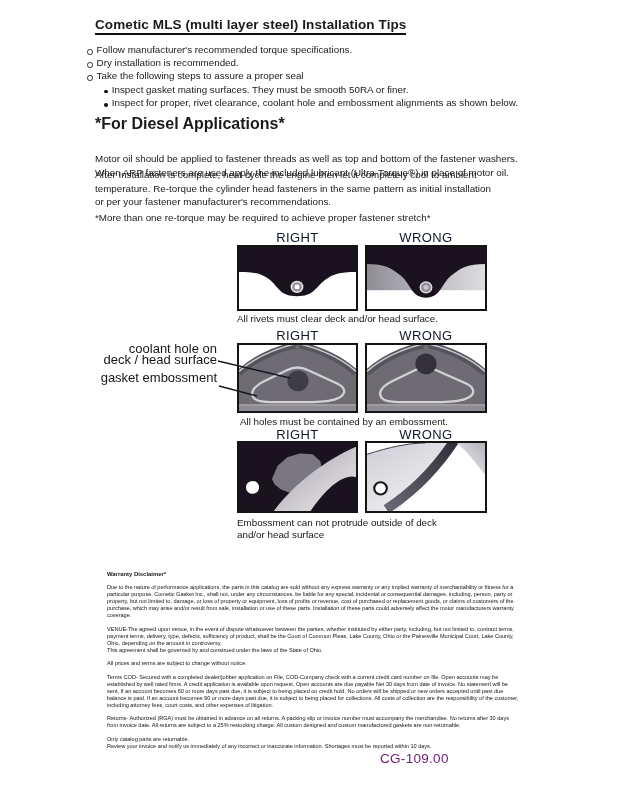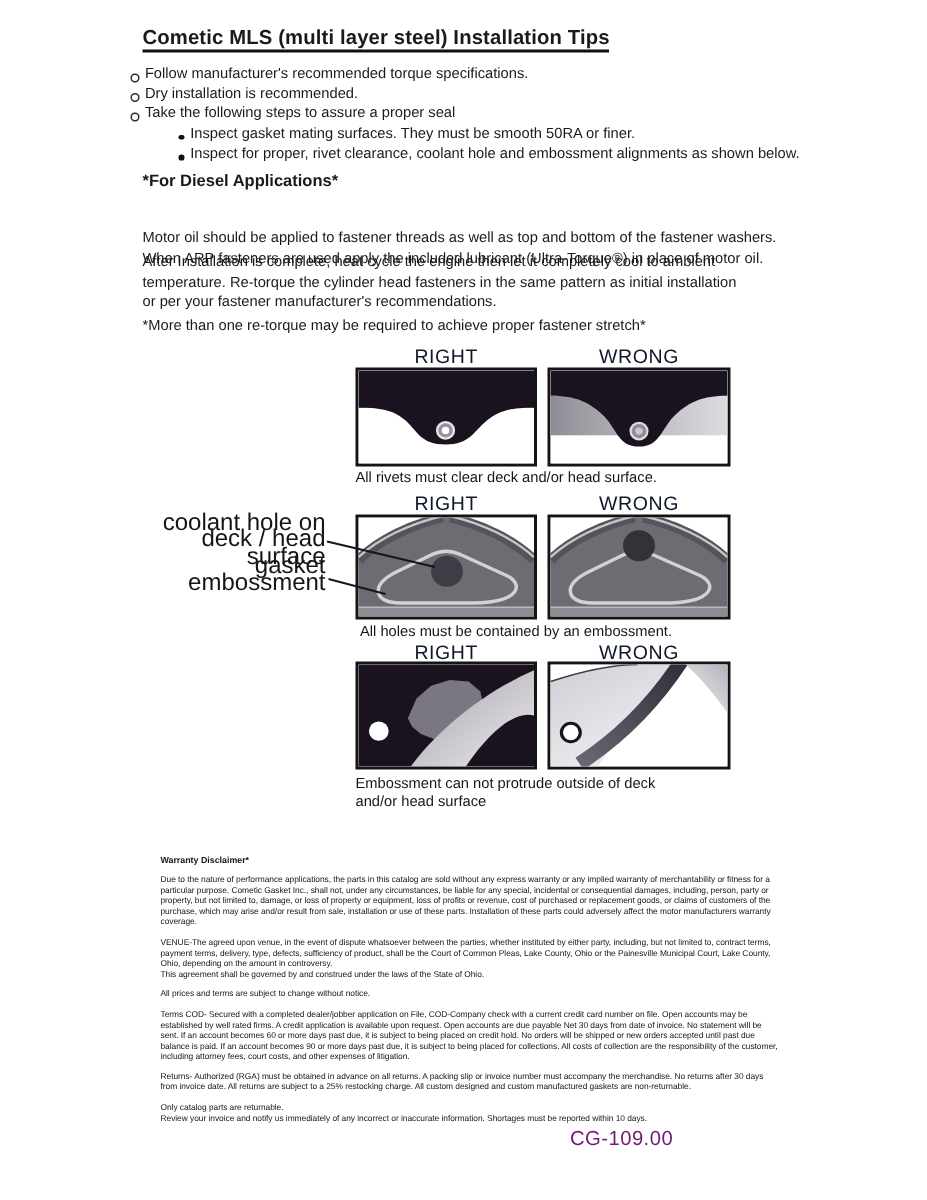--- a/index.html
+++ b/index.html
@@ -8,25 +8,25 @@
     font-family:"Liberation Sans","DejaVu Sans",sans-serif;color:#1a1a1a;overflow:hidden;
   }
   
   .title{
     position:absolute;left:95px;top:17px;font-size:13.5px;font-weight:bold;
     border-bottom:2.5px solid #101010;padding-bottom:1px;letter-spacing:.1px;white-space:nowrap;
   }
   
   .tips{position:absolute;left:87px;top:43px;font-size:9.8px;line-height:13.2px;}
   .tip-row{display:flex;align-items:center;}
-  .tip-row.sub{margin-left:32px;}
+  .tip-row.sub{margin-left:17px;}
   .o-marker{flex:0 0 auto;width:3.6px;height:3.6px;border:1px solid #2e2e2e;border-radius:50%;margin:4.4px 4px 0 0;}
   .dot-marker{flex:0 0 auto;width:3.8px;height:3.8px;background:#111;border-radius:50%;margin:4.6px 4px 0 0;}
   
-  .diesel-heading{position:absolute;left:95px;top:115px;font-size:11px;font-weight:bold;}
+  .diesel-heading{position:absolute;left:95px;top:115px;font-size:16px;font-weight:bold;}
   .bodyp{position:absolute;left:95px;width:460px;font-size:9.8px;line-height:13.6px;white-space:pre-line;}
   .p1{top:152px;}
   .p2{top:168px;}
   .note{top:211px;}
   
   .dia-label{position:absolute;font-size:13px;letter-spacing:.4px;color:#0f172a;text-align:center;font-weight:500;}
   .panel{position:absolute;border:2px solid #141414;box-sizing:border-box;background:#fff;}
   .panel svg{display:block;width:100%;height:100%;}
   .caption{position:absolute;font-size:9.8px;line-height:11.8px;color:#161616;white-space:pre-line;}
   
@@ -34,21 +34,21 @@
   .lblW1{left:365px;top:230px;width:122px;}
   .boxR1{left:237px;top:245px;width:121px;height:66px;}
   .boxW1{left:365px;top:245px;width:122px;height:66px;}
   .cap1{left:237px;top:313px;}
   
   .lblR2{left:237px;top:328px;width:121px;}
   .lblW2{left:365px;top:328px;width:122px;}
   .boxR2{left:237px;top:343px;width:121px;height:70px;}
   .boxW2{left:365px;top:343px;width:122px;height:70px;}
   .cap2{left:240px;top:416px;}
-  .ann{position:absolute;left:90px;width:127px;text-align:right;font-size:16px;line-height:11.4px;color:#161616;}
+  .ann{position:absolute;left:90px;width:127px;text-align:right;font-size:13px;line-height:11.4px;color:#161616;}
   .ann1{top:343px;}
   .ann2{top:372px;}
   
   .lblR3{left:237px;top:427px;width:121px;}
   .lblW3{left:365px;top:427px;width:122px;}
   .boxR3{left:237px;top:441px;width:121px;height:72px;}
   .boxW3{left:365px;top:441px;width:122px;height:72px;}
   .cap3{left:237px;top:517px;}
   
   .warranty{position:absolute;left:107px;top:571px;width:412px;color:#161616;}

